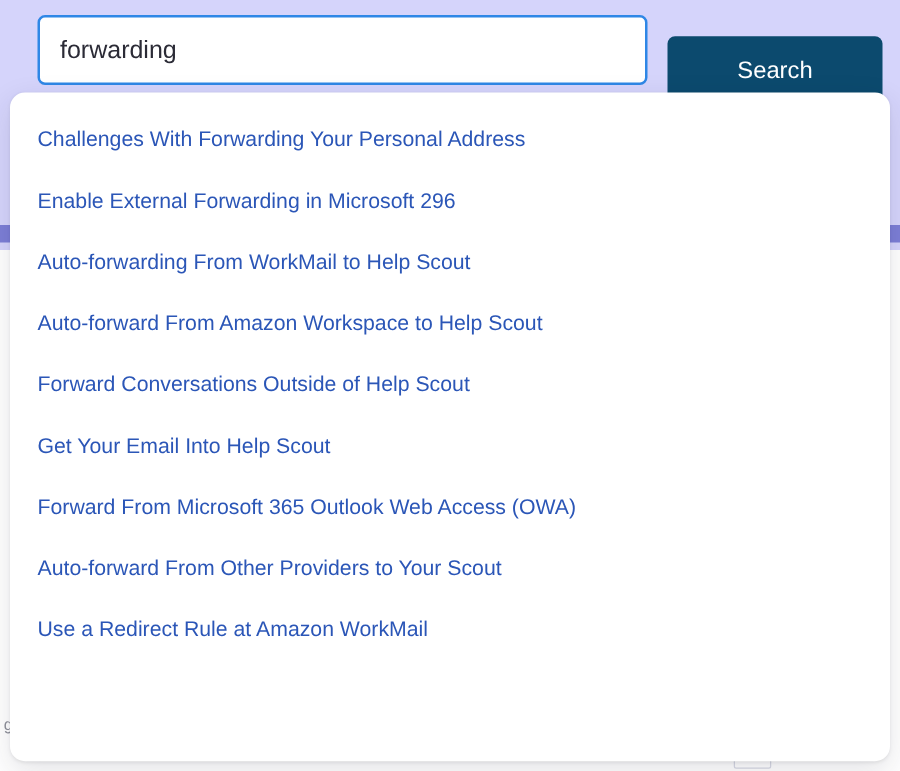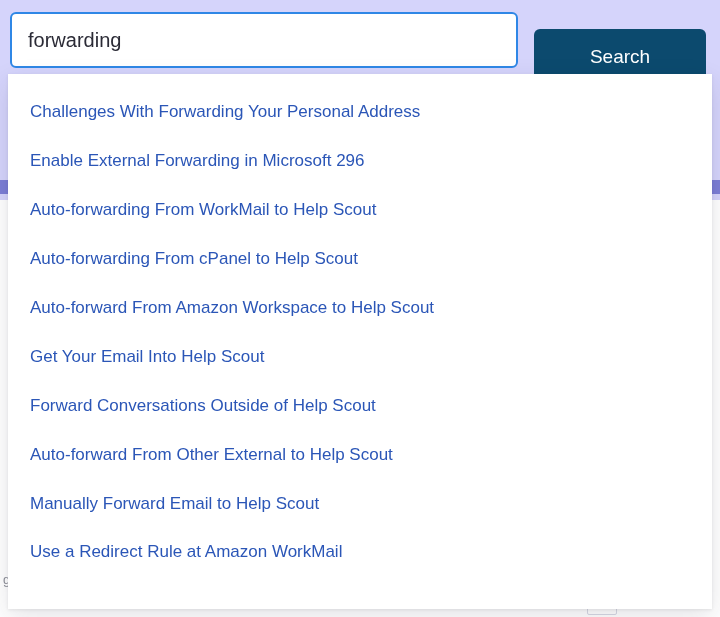--- a/index.html
+++ b/index.html
@@ -28,21 +28,21 @@
       top: 180px;
       left: 0;
       right: 0;
       height: 14px;
       background: #7c7ed6;
     }
     .search-row {
       position: relative;
       display: flex;
       gap: 16px;
-      padding: 12px 14px 0 10px;
+      padding: 12px 14px 0 30px;
       z-index: 5;
     }
     .search-input {
       flex: 1;
       height: 56px;
       border: 2px solid #2f87e6;
       border-radius: 6px;
       background: #ffffff;
       font-size: 20px;
       color: #2b2b36;
@@ -65,21 +65,21 @@
       cursor: pointer;
       font-family: inherit;
       margin-top: 17px;
     }
     .suggestions {
       position: absolute;
       top: 74px;
       left: 8px;
       right: 8px;
       background: #ffffff;
-      border-radius: 0;
+      border-radius: 12px;
       box-shadow: 0 8px 24px rgba(30,30,60,0.12), 0 1px 3px rgba(0,0,0,0.08);
       padding: 14px 0 0 0;
       z-index: 10;
       height: 535px;
       overflow: hidden;
     }
     .suggestion-item {
       display: block;
       padding: 13px 22px;
       font-size: 17px;
@@ -119,21 +119,20 @@
 
 <div class="search-row">
   <input class="search-input" type="text" value="forwarding" placeholder="Search" style="">
   <button class="search-button">Search</button>
 </div>
 
 <div class="suggestions">
   <a class="suggestion-item">Challenges With Forwarding Your Personal Address</a>
   <a class="suggestion-item">Enable External Forwarding in Microsoft 296</a>
   <a class="suggestion-item">Auto-forwarding From WorkMail to Help Scout</a>
-  <a class="suggestion-item">Auto-forwarding From cPanel to Help Scout</a>
   <a class="suggestion-item">Auto-forward From Amazon Workspace to Help Scout</a>
+  <a class="suggestion-item">Forward Conversations Outside of Help Scout</a>
   <a class="suggestion-item">Get Your Email Into Help Scout</a>
-  <a class="suggestion-item">Forward Conversations Outside of Help Scout</a>
-  <a class="suggestion-item">Auto-forward From Other External to Help Scout</a>
-  <a class="suggestion-item">Manually Forward Email to Help Scout</a>
+  <a class="suggestion-item">Forward From Microsoft 365 Outlook Web Access (OWA)</a>
+  <a class="suggestion-item">Auto-forward From Other Providers to Your Scout</a>
   <a class="suggestion-item">Use a Redirect Rule at Amazon WorkMail</a>
 
 </div>
 
 </body></html>

